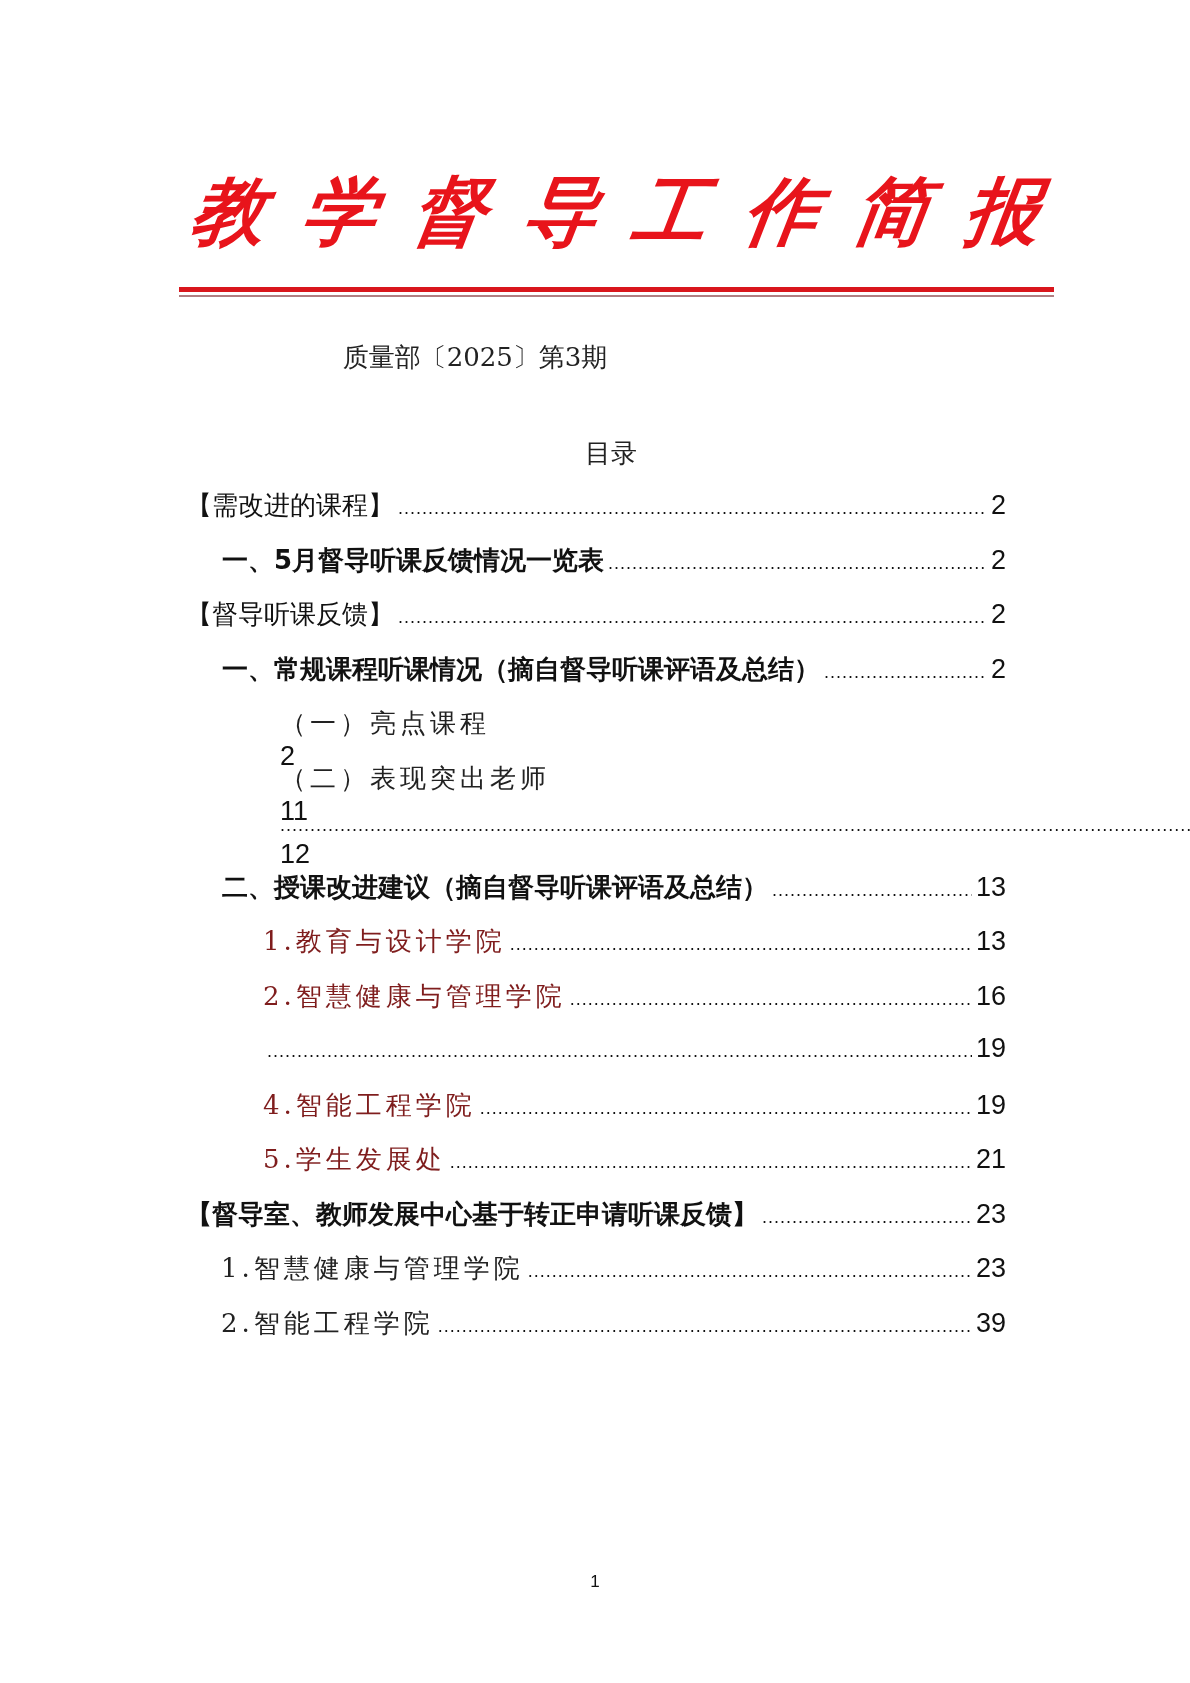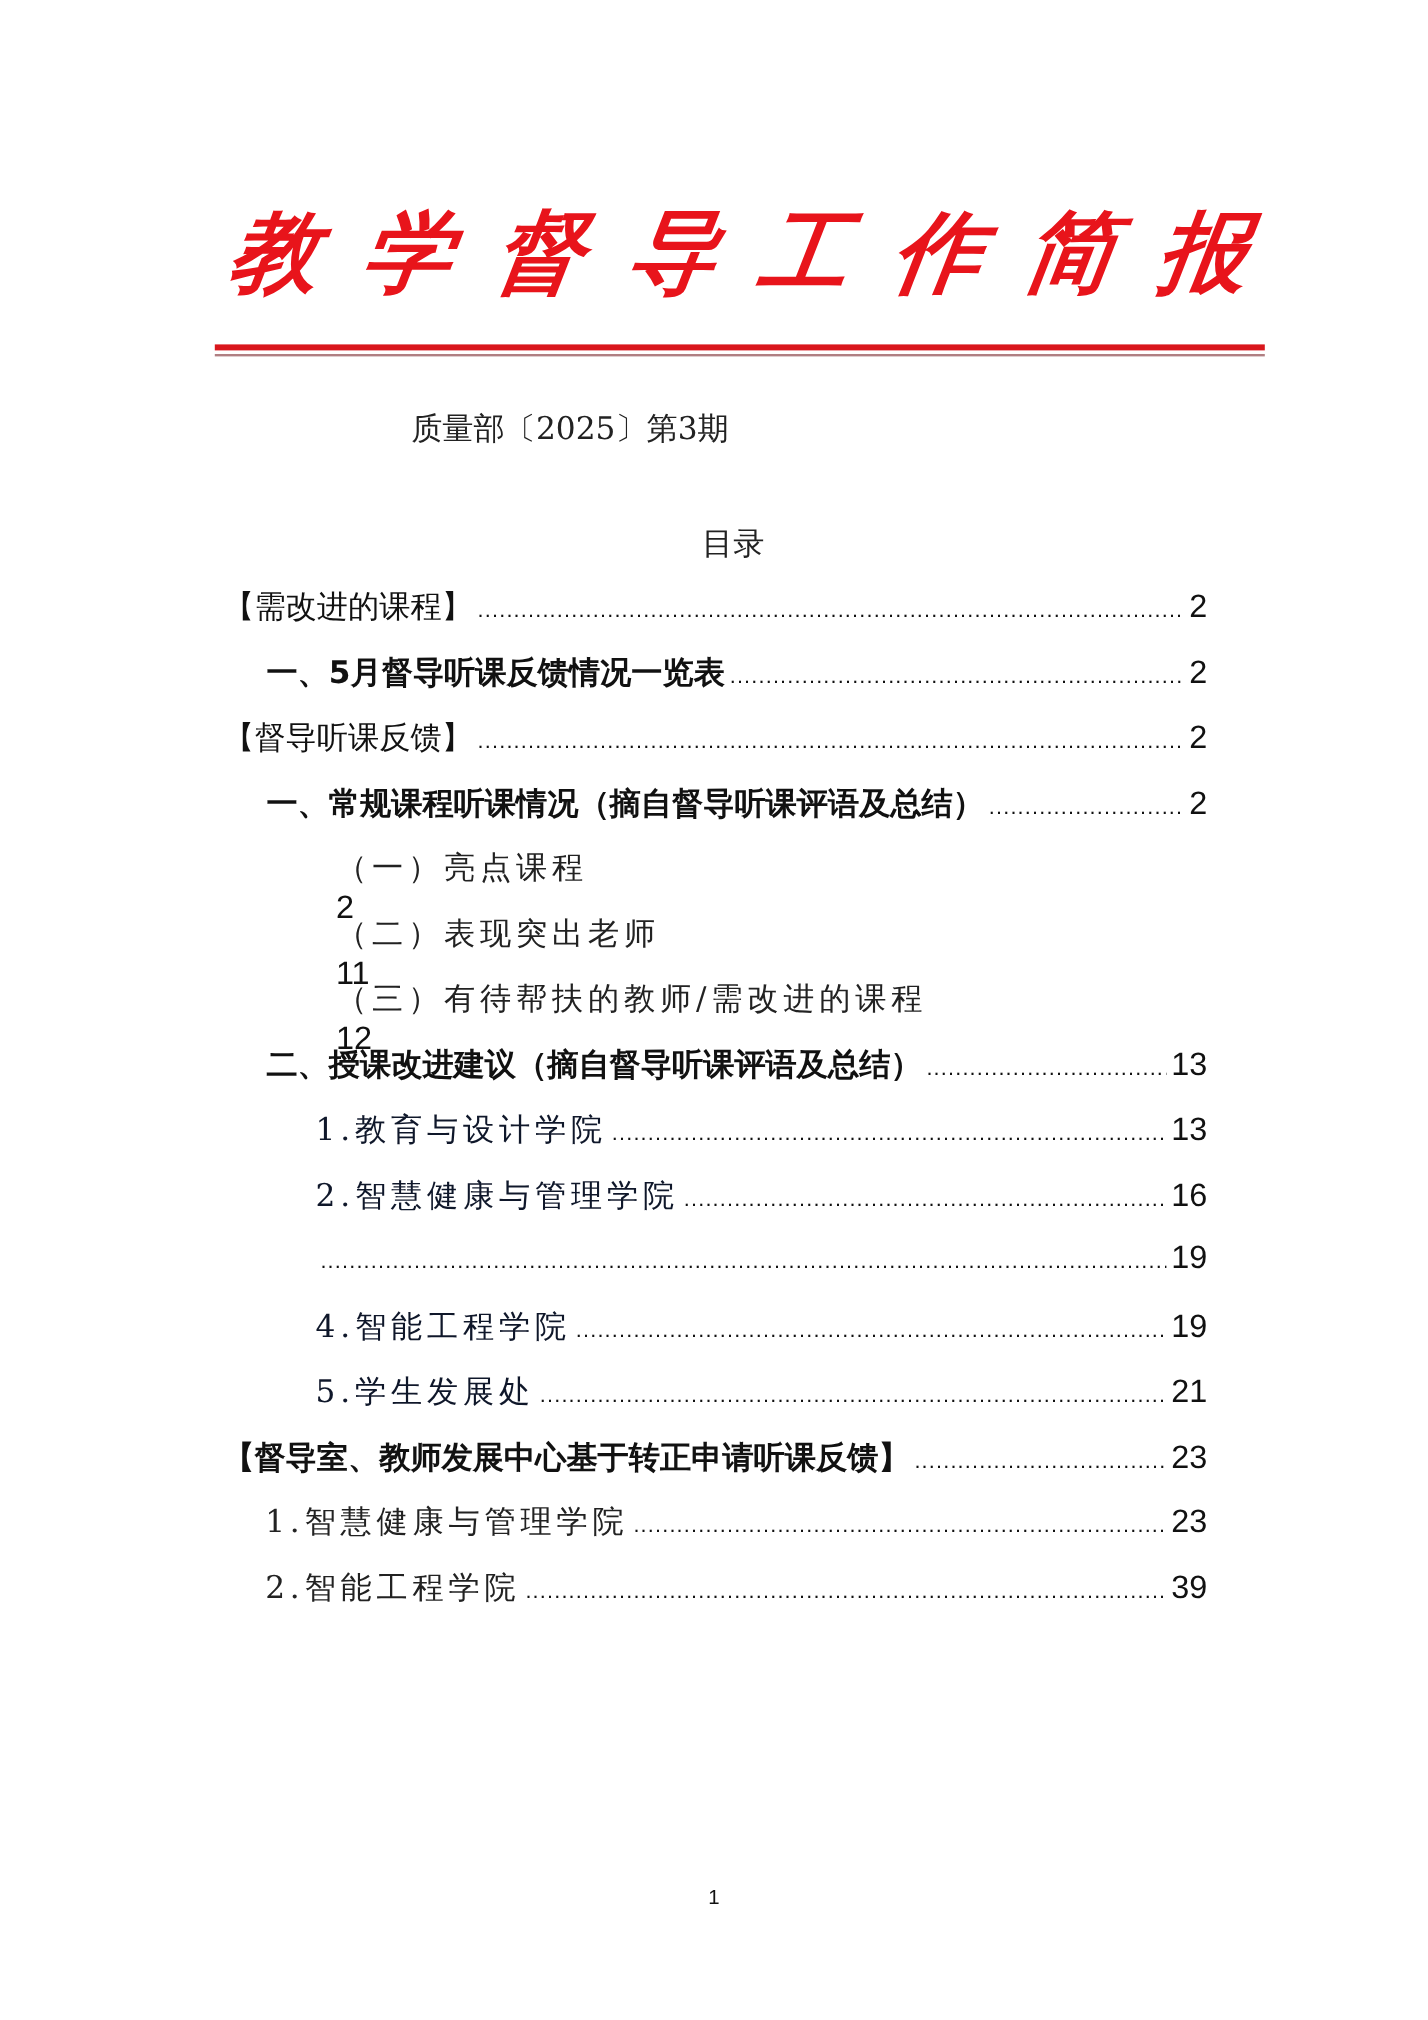--- a/index.html
+++ b/index.html
@@ -36,21 +36,21 @@
   }
   .toc-row .leader::after { content: "........................................................................................................................................................................................................"; }
   .toc-row .page { font-family: "Liberation Sans", sans-serif; font-size: 27px; }
   .lvl1 .label { font-family: "DejaVu Serif", serif; }
   .lvl1b .label { font-family: Liberation Serif, serif; font-weight: bold; }
   .lvl2 { padding-left: 36px; }
   .lvl2 .label { font-family: "DejaVu Sans", sans-serif; font-weight: bold; }
   .lvl3 { padding-left: 90px; flex-direction: column; }
   .lvl3 .label { font-family: "DejaVu Serif", serif; letter-spacing: 4px; color: #222; }
   .lvl3n { padding-left: 77px; }
-  .lvl3n .label { font-family: "DejaVu Serif", serif; letter-spacing: 4px; color: #0f172a; }
+  .lvl3n .label { font-family: "DejaVu Serif", serif; letter-spacing: 4px; color: #7f1d1d; }
   .lvl2n { padding-left: 35px; justify-content: flex-end; }
   .lvl2n .label { font-family: "DejaVu Serif", serif; letter-spacing: 4px; color: #222; }
   .page-number {
     position: absolute; left: 0; width: 1190px; top: 1572px; text-align: center;
     font-family: "Liberation Sans", sans-serif; font-size: 17px; color: #111;
   }
 </style>
 </head>
 <body>
 
@@ -95,21 +95,20 @@
       <span class="label">（一）亮点课程</span>
       <span class="leader"></span>
       <span class="page">2</span>
     </div>
     <div class="toc-row lvl3">
       <span class="label">（二）表现突出老师</span>
       <span class="leader"></span>
       <span class="page">11</span>
     </div>
     <div class="toc-row lvl3">
-      <span class="label">（三）有待帮扶的教师/需改进的课程</span>
       <span class="leader"></span>
       <span class="page">12</span>
     </div>
     <div class="toc-row lvl2">
       <span class="label">二、授课改进建议（摘自督导听课评语及总结）</span>
       <span class="leader"></span>
       <span class="page">13</span>
     </div>
     <div class="toc-row lvl3n">
       <span class="label">1.教育与设计学院</span>

